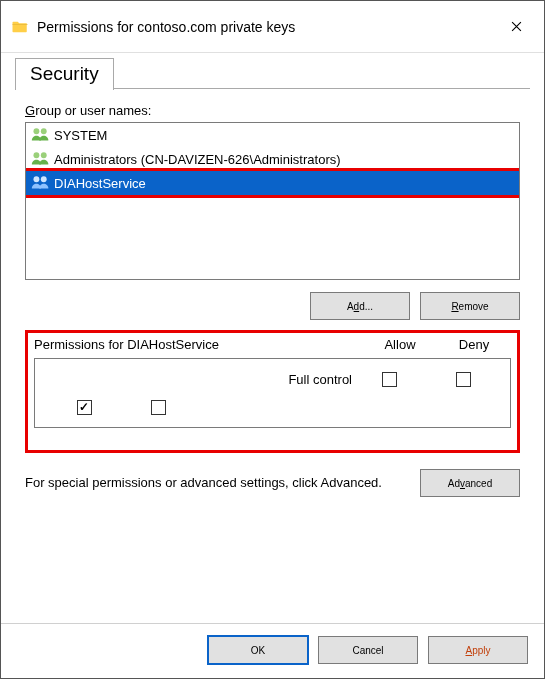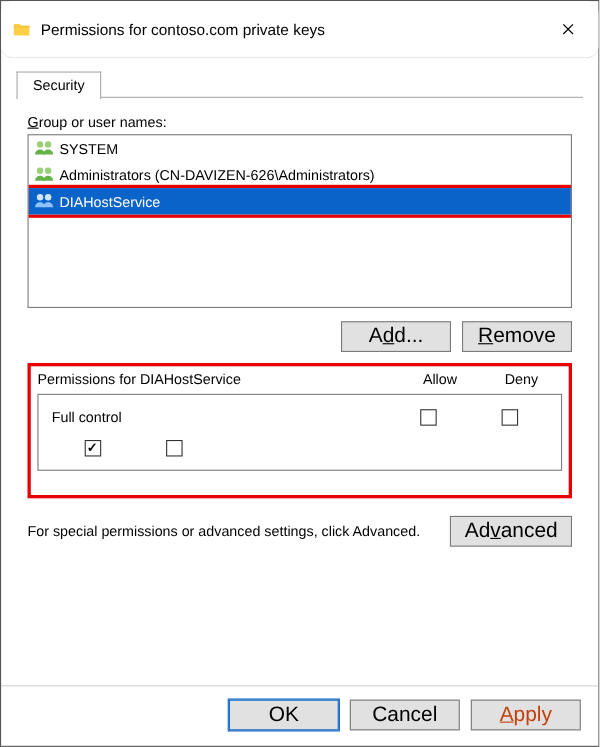--- a/index.html
+++ b/index.html
@@ -21,21 +21,20 @@
     flex-direction: column;
     background: #fff;
   }
   .titlebar {
     height: 52px;
     display: flex;
     align-items: center;
     padding: 0 6px;
     background: #fff;
     border-bottom: 1px solid #e0e0e0;
-    border-radius: 11px;
   }
   .title-icon {
     width: 18px; height: 18px;
     margin: 0 8px 0 4px;
     display: flex; align-items: center; justify-content: center;
   }
   .title-text {
     flex: 1;
     font-size: 14px;
     white-space: nowrap;
@@ -60,21 +59,21 @@
     display: flex;
     align-items: flex-end;
     height: 28px;
     position: relative;
   }
   .tab {
     border: 1px solid #a9a9a9;
     border-bottom: none;
     background: #fff;
     padding: 4px 14px 5px 14px;
-    font-size: 13px;
+    font-size: 19px;
     position: relative;
     top: 1px;
     z-index: 2;
   }
   .tabs-underline {
     position: absolute;
     left: 0; right: 0; bottom: 0;
     height: 1px;
     background: #a9a9a9;
     z-index: 1;
@@ -126,21 +125,21 @@
     justify-content: flex-end;
     gap: 10px;
     margin: 12px 0 10px 0;
   }
   .btn {
     min-width: 100px;
     height: 28px;
     border: 1px solid #7a7a7a;
     background: #e1e1e1;
     font-family: inherit;
-    font-size: 19px;
+    font-size: 10px;
     cursor: pointer;
     padding: 0 12px;
   }
   .btn:disabled {
     color: #c2410c;
     cursor: default;
   }
   .btn.primary {
     border: 1px solid #0a63c9;
     outline: 1px solid #0a63c9;
@@ -166,21 +165,21 @@
     border: 1px solid #7a7a7a;
     background: #fff;
     padding: 6px 2px;
   }
   .perm-row {
     display: flex;
     align-items: center;
     height: 28px;
     padding: 0 8px 0 10px;
   }
-  .perm-row .p-name { flex: 1; }
+  .perm-row .p-name { flex: 1; text-align: right; }
   .perm-col {
     width: 74px;
     display: flex;
     justify-content: center;
   }
   .cb {
     width: 15px; height: 15px;
     border: 1px solid #333;
     display: inline-flex;
     align-items: center;

